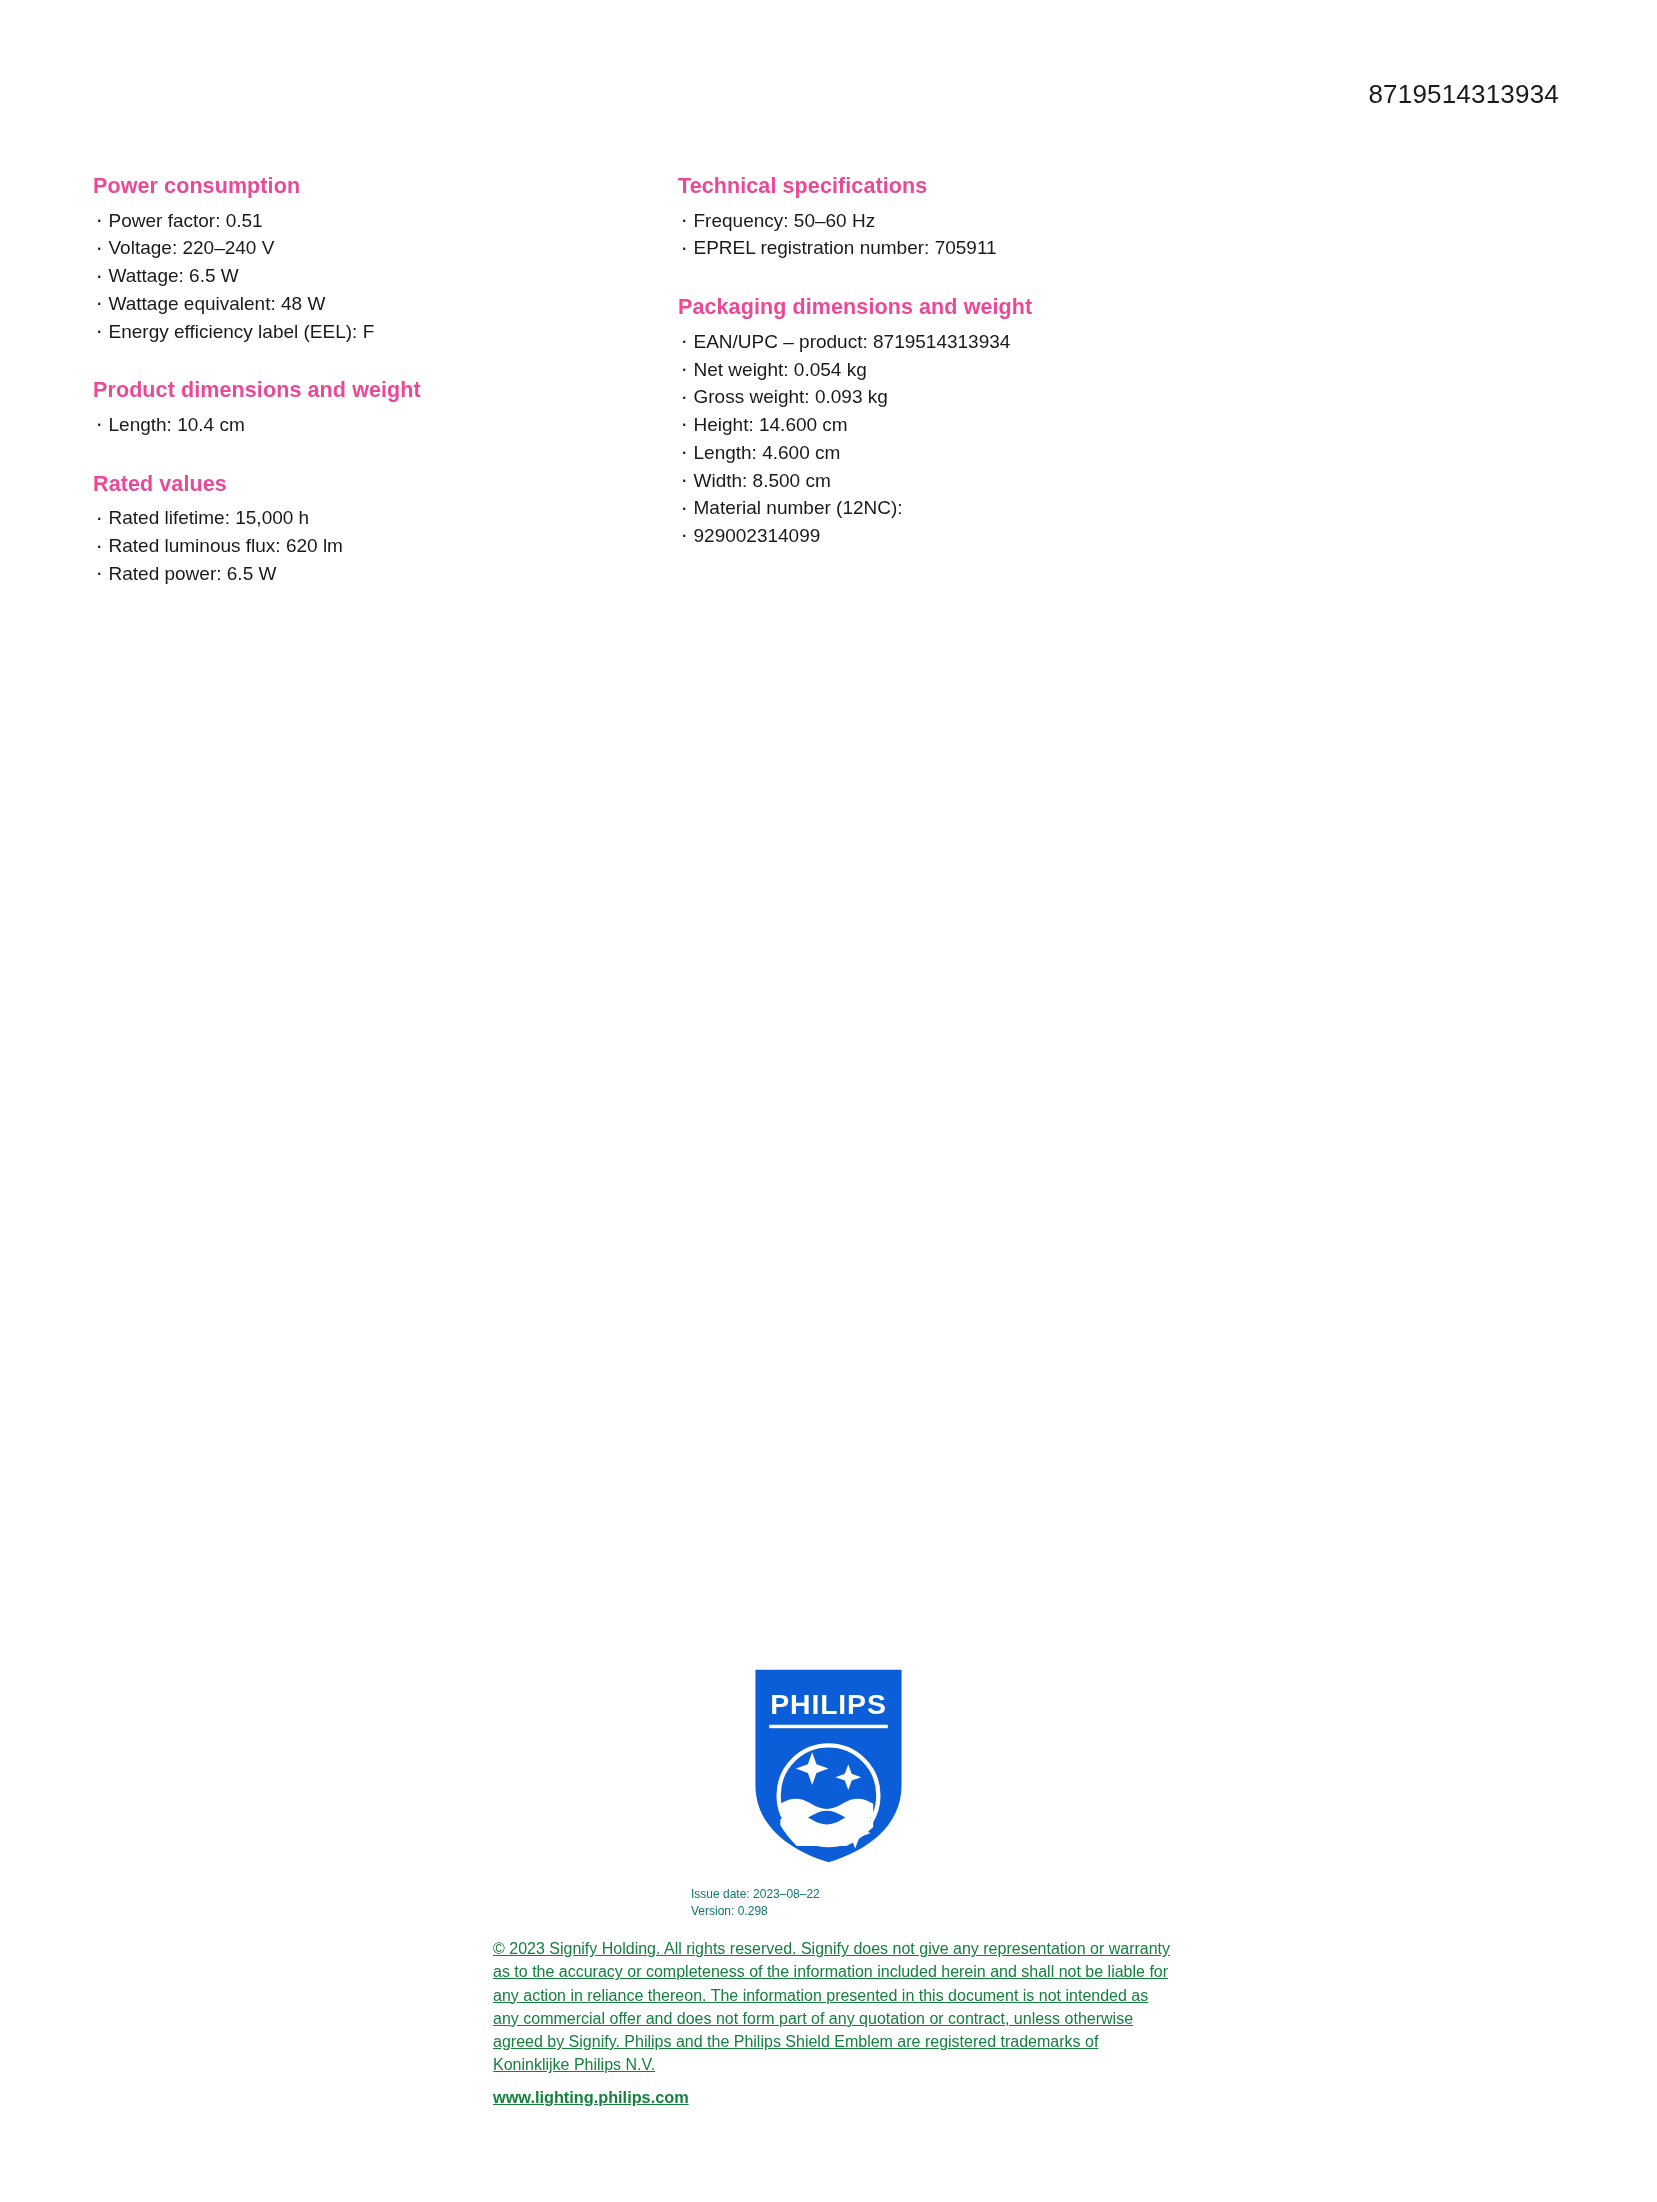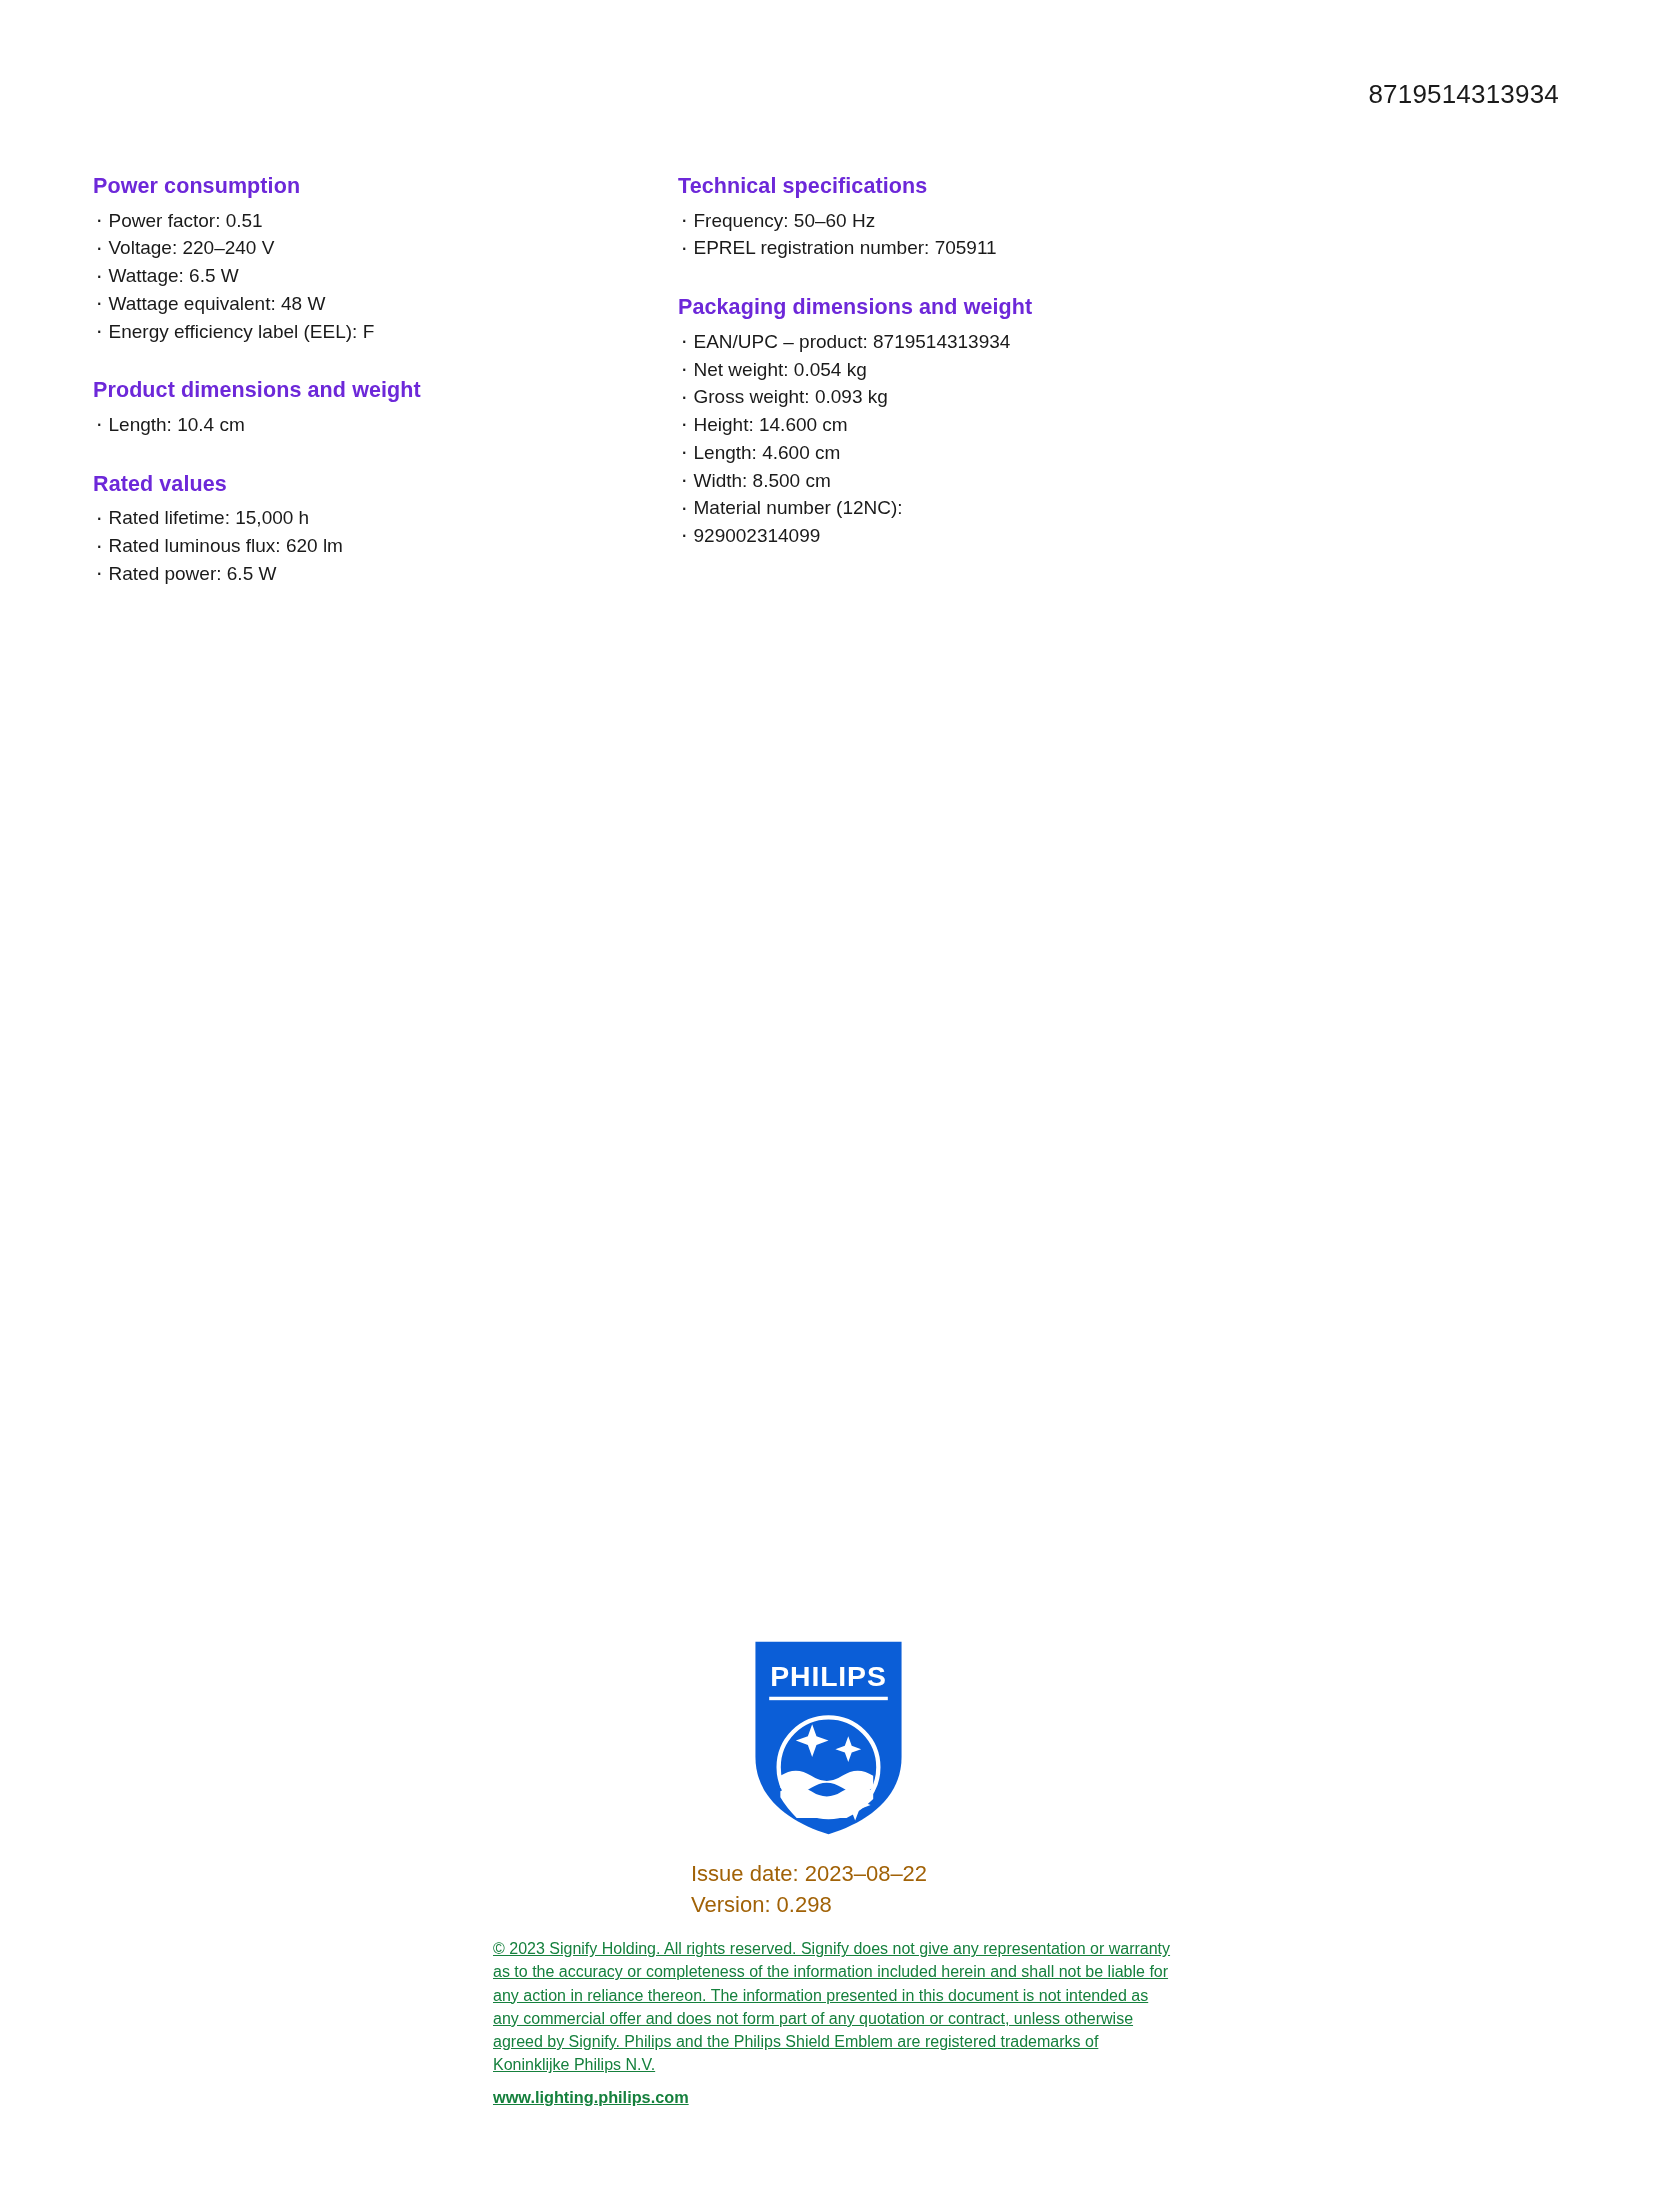--- a/index.html
+++ b/index.html
@@ -39,21 +39,21 @@
     flex-direction: row;
     align-items: flex-start;
   }
   .col {
     width: 482px;
   }
   .col.left { margin-right: 103px; }
   .section { margin-bottom: 33px; }
   .section:last-child { margin-bottom: 0; }
   .section-title {
-    color: #6d28d9;
+    color: #ec4899;
     font-weight: bold;
     font-size: 21.5px;
     margin: 0 0 7.7px 0;
     letter-spacing: 0.1px;
   }
   ul.spec-list {
     list-style: none;
     margin: 0;
     padding: 0;
   }
@@ -86,23 +86,23 @@
     flex: none;
   }
   .shield {
     width: 153px;
     height: 200px;
   }
   .issue-block {
     flex: none;
     width: 284px;
     padding-top: 17px;
-    font-size: 22px;
+    font-size: 12px;
     line-height: 1.42;
-    color: #a16207;
+    color: #0f766e;
   }
   .legal-block {
     flex: 1;
     padding-top: 17px;
     font-size: 16px;
     line-height: 1.45;
     color: #15803d;
     max-width: 680px;
     text-decoration: underline;
   }

